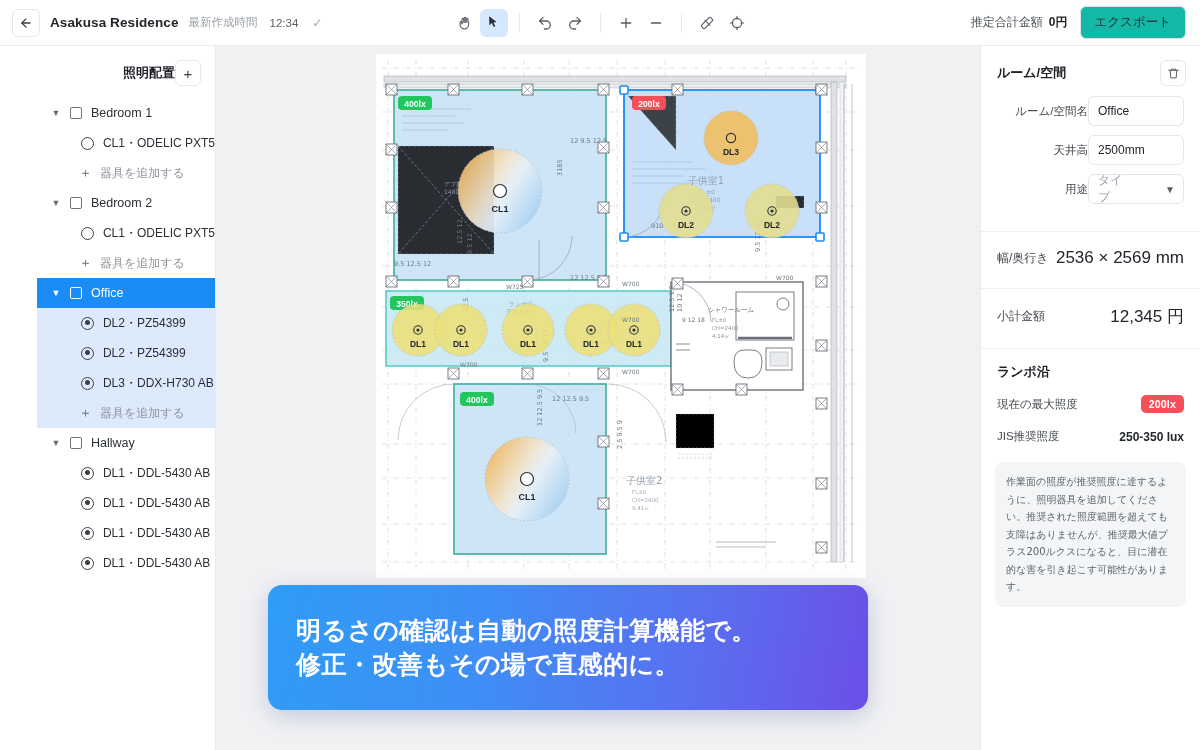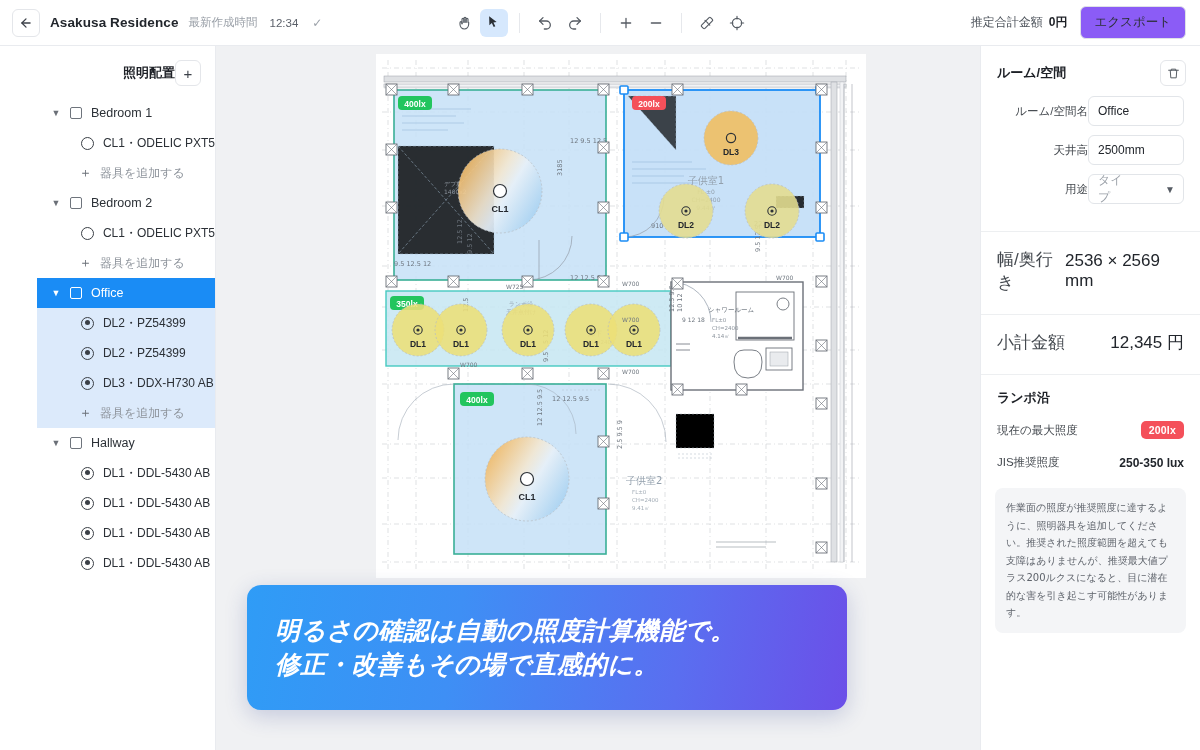--- a/index.html
+++ b/index.html
@@ -33,21 +33,21 @@
     width: 28px; height: 28px; border-radius: 6px; display: flex; align-items: center;
     justify-content: center; cursor: pointer; color: #555b63; background: transparent;
   }
   .tool.active { background: #d6e8fd; color: #2b3036; }
   .tb-sep { width: 1px; height: 20px; background: #e6e8ec; margin: 0 9px; }
 
   .tb-right { display: flex; align-items: center; gap: 12px; padding-right: 14px; min-width: 330px; justify-content: flex-end; }
   .est-label { font-size: 12px; color: #4d535b; }
   .est-value { font-size: 12px; color: #1d2026; font-weight: 600; margin-left: -6px; text-align: right; }
   .export-btn {
-    border: 1px solid #dfe2e6; border-radius: 6px; background: #8b5cf6;
+    border: 1px solid #dfe2e6; border-radius: 6px; background: #14b8a6;
     padding: 7px 14px; font-size: 12.5px; color: #2b3036; cursor: pointer; font-family: Liberation Serif, serif;
   }
 
   
   .body { flex: 1; display: flex; position: relative; min-height: 0; }
 
   
   .sidebar {
     width: 216px; flex: 0 0 216px; background: #fff; border-right: 1px solid #e9ebef;
     display: flex; flex-direction: column; position: relative; z-index: 20; align-items: flex-end;
@@ -88,26 +88,25 @@
   }
   .addfix .plus { color: #6b7078; font-size: 13px; }
 
   
   .canvas { flex: 1; position: relative; background: #f0f1f3; overflow: hidden; }
   .plan { position: absolute; left: 160px; top: 8px; width: 490px; height: 524px; }
   .plan svg { display: block; }
 
   
   .promo {
-    position: absolute; left: 31px; bottom: 40px; width: 600px; height: 125px;
+    position: absolute; left: 52px; bottom: 40px; width: 600px; height: 125px;
     border-radius: 14px; z-index: 25;
     background: linear-gradient(100deg, #2f9cf6 0%, #3e8ff5 35%, #5a6ef0 72%, #6b4fe8 100%);
     display: flex; flex-direction: column; justify-content: center; padding: 0 28px;
     box-shadow: 0 6px 22px rgba(40,60,140,.22);
-    font-style: italic;
   }
   .promo-line {
     color: #fff; font-size: 25px; font-weight: 700; line-height: 1.35; letter-spacing: .4px;
     font-family: "DejaVu Sans", "Liberation Sans", sans-serif;
   }
 
   
   .rpanel {
     width: 220px; flex: 0 0 220px; background: #fff; border-left: 1px solid #e9ebef;
     display: flex; flex-direction: column; position: relative; z-index: 20;
@@ -126,21 +125,21 @@
     font-size: 12px; color: #22262c; padding: 0 9px; display: flex; align-items: center; cursor: text;
   }
   .fselect {
     width: 96px; height: 30px; border: 1px solid #e2e5e9; border-radius: 6px; background: #fff;
     font-size: 12px; color: #9aa0a8; padding: 0 8px 0 9px; display: flex; align-items: center;
     justify-content: space-between; cursor: pointer; gap: 40px;
   }
   .fselect .cv { color: #555b63; font-size: 10px; }
   .divline { height: 1px; background: #edeff1; margin: 4px 0 0 0; }
   .inforow { display: flex; align-items: center; justify-content: space-between; padding: 16px 16px; }
-  .inforow .k { font-size: 17px; color: #44494f; }
+  .inforow .k { font-size: 12px; color: #44494f; }
   .inforow .v { font-size: 17px; color: #22262c; }
   .calc-head { font-size: 13px; font-weight: 700; color: #1d2026; padding: 14px 16px 6px 16px; }
   .calcrow { display: flex; align-items: center; justify-content: space-between; padding: 8px 16px; }
   .calcrow .k { font-size: 11.5px; color: #44494f; }
   .calcrow .v { font-size: 12px; color: #22262c; font-weight: 600; }
   .lux-badge {
     background: #f4505a; color: #fff; font-size: 10.5px; font-weight: 700;
     padding: 3px 8px; border-radius: 5px; letter-spacing: .2px;
   }
   .note {

